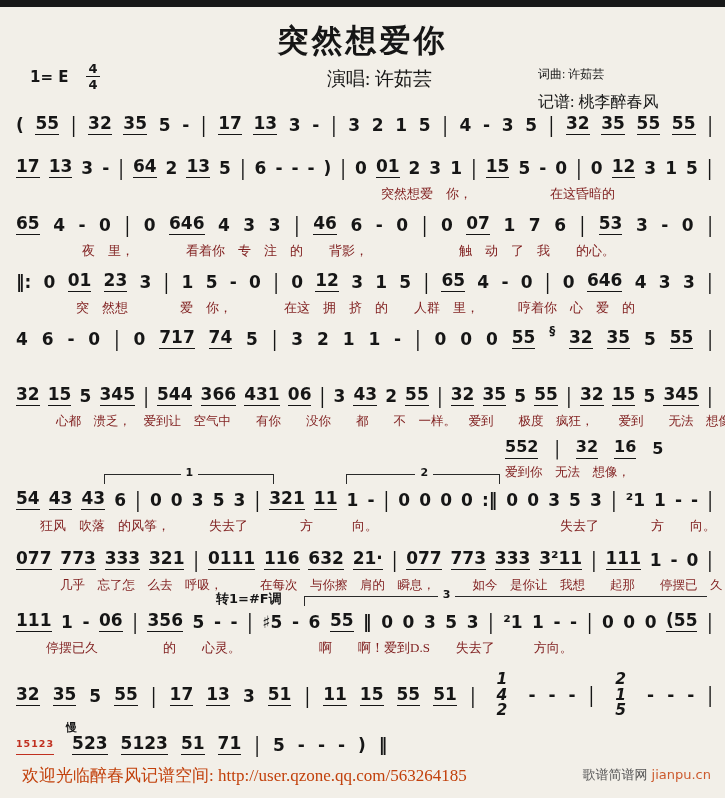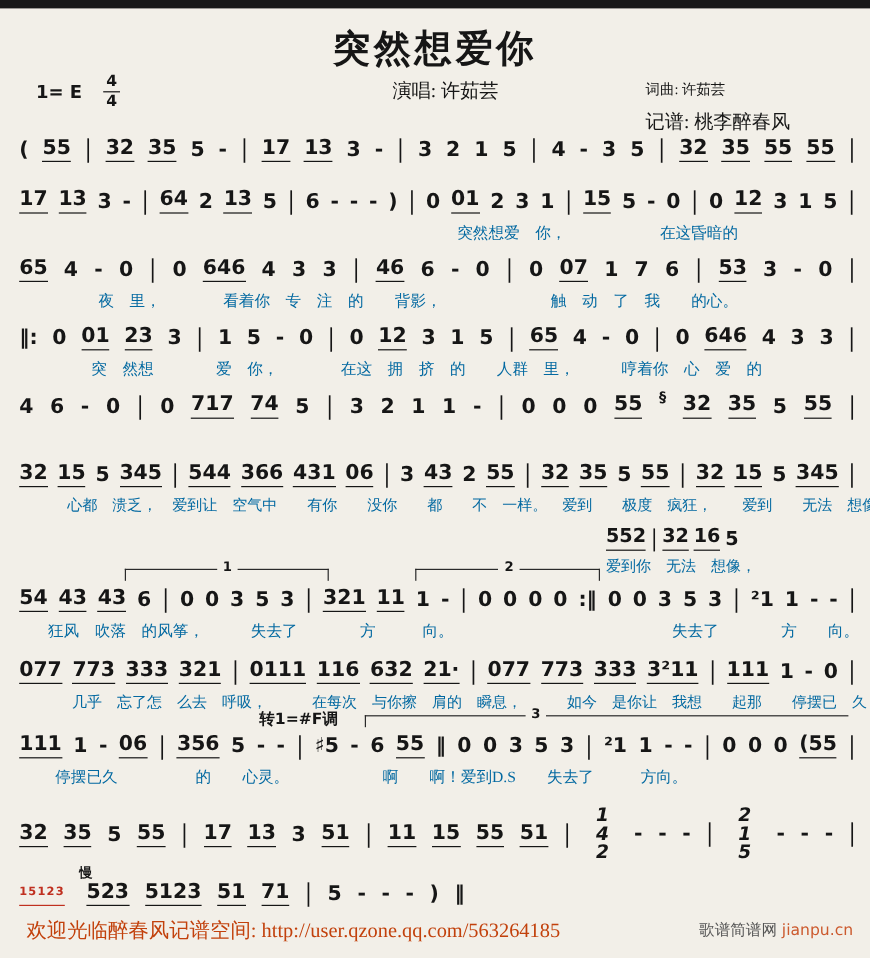--- a/index.html
+++ b/index.html
@@ -14,41 +14,41 @@
     font-size:31px;font-weight:bold;letter-spacing:3px;margin:0;
     font-family:"DejaVu Sans",sans-serif;
   }
   .keysig{
     position:absolute;left:30px;top:62px;font-size:15px;font-weight:bold;
     font-family:"DejaVu Sans",sans-serif;display:flex;align-items:center;gap:18px;
   }
   .frac{display:inline-flex;flex-direction:column;align-items:center;line-height:1;font-size:13px;}
   .frac .ftop{border-bottom:1.5px solid #161616;padding:0 2px 1px;}
   .frac .fbot{padding-top:1px;}
-  .performer{position:absolute;left:327px;top:66px;font-size:16px;}
+  .performer{position:absolute;left:327px;top:66px;font-size:19px;}
   .credit1{position:absolute;left:538px;top:66px;font-size:12px;}
   .credit2{position:absolute;left:538px;top:92px;font-size:16px;}
 
   .sys{position:absolute;left:16px;width:697px;}
   .notes{
     display:flex;justify-content:space-between;align-items:flex-end;
     font-family:"DejaVu Sans",sans-serif;font-weight:bold;font-size:17px;
     line-height:20px;white-space:nowrap;
   }
   .tok{display:inline-block;}
   .tok.u{border-bottom:1.6px solid #161616;padding-bottom:1px;}
   .tok.bar{font-weight:400;transform:scaleY(1.2);}
   .tok.segno{font-size:12px;align-self:flex-start;margin-top:-6px;}
-  .lyr{font-size:13px;margin-top:7px;white-space:pre;color:#0369a1;}
+  .lyr{font-size:13px;margin-top:7px;white-space:pre;color:#7f1d1d;}
   .lyr.tight{font-size:12.5px;}
 
   .s1{top:113px}.s2{top:156px}.s3{top:213px}.s4{top:270px}.s5{top:327px}
   .s6{top:384px}.s7{top:488px}.s8{top:548px}.s9{top:610px}.s10{top:672px}.s11{top:733px}
   .s6b{top:437px;left:505px;width:180px;}
-  .s6b .notes{justify-content:flex-start;gap:4px;font-size:16px;}
+  .s6b .notes{justify-content:flex-start;gap:16px;font-size:16px;}
   .s6b .lyr{font-size:12.5px;margin-top:5px;}
 
   .ending{position:absolute;top:-14px;height:9px;border-top:1.5px solid #2a2a2a;
           border-left:1.5px solid #2a2a2a;border-right:1.5px solid #2a2a2a;}
   .ending .num{position:absolute;top:-9px;left:45%;background:#f2efe8;padding:0 5px;
           font-size:11px;font-family:"DejaVu Sans",sans-serif;font-weight:bold;}
   .e1{left:88px;width:168px;}
   .e2{left:330px;width:152px;}
   .e3{left:288px;width:402px;border-right:none;}
   .mod{position:absolute;top:-20px;left:200px;font-size:13px;font-weight:bold;

